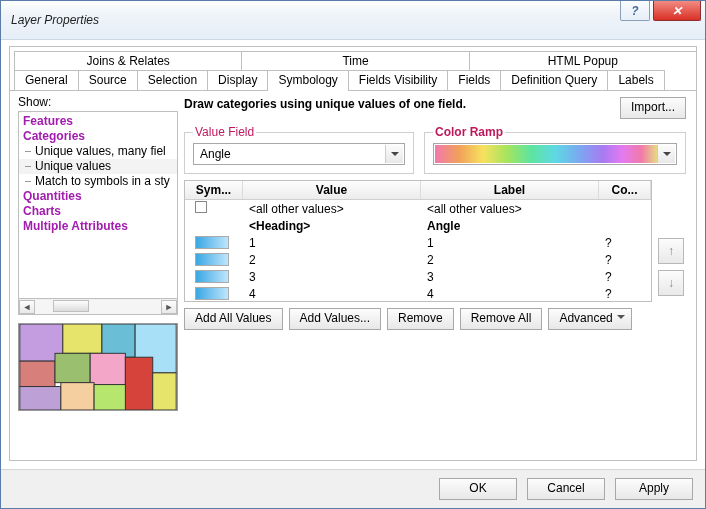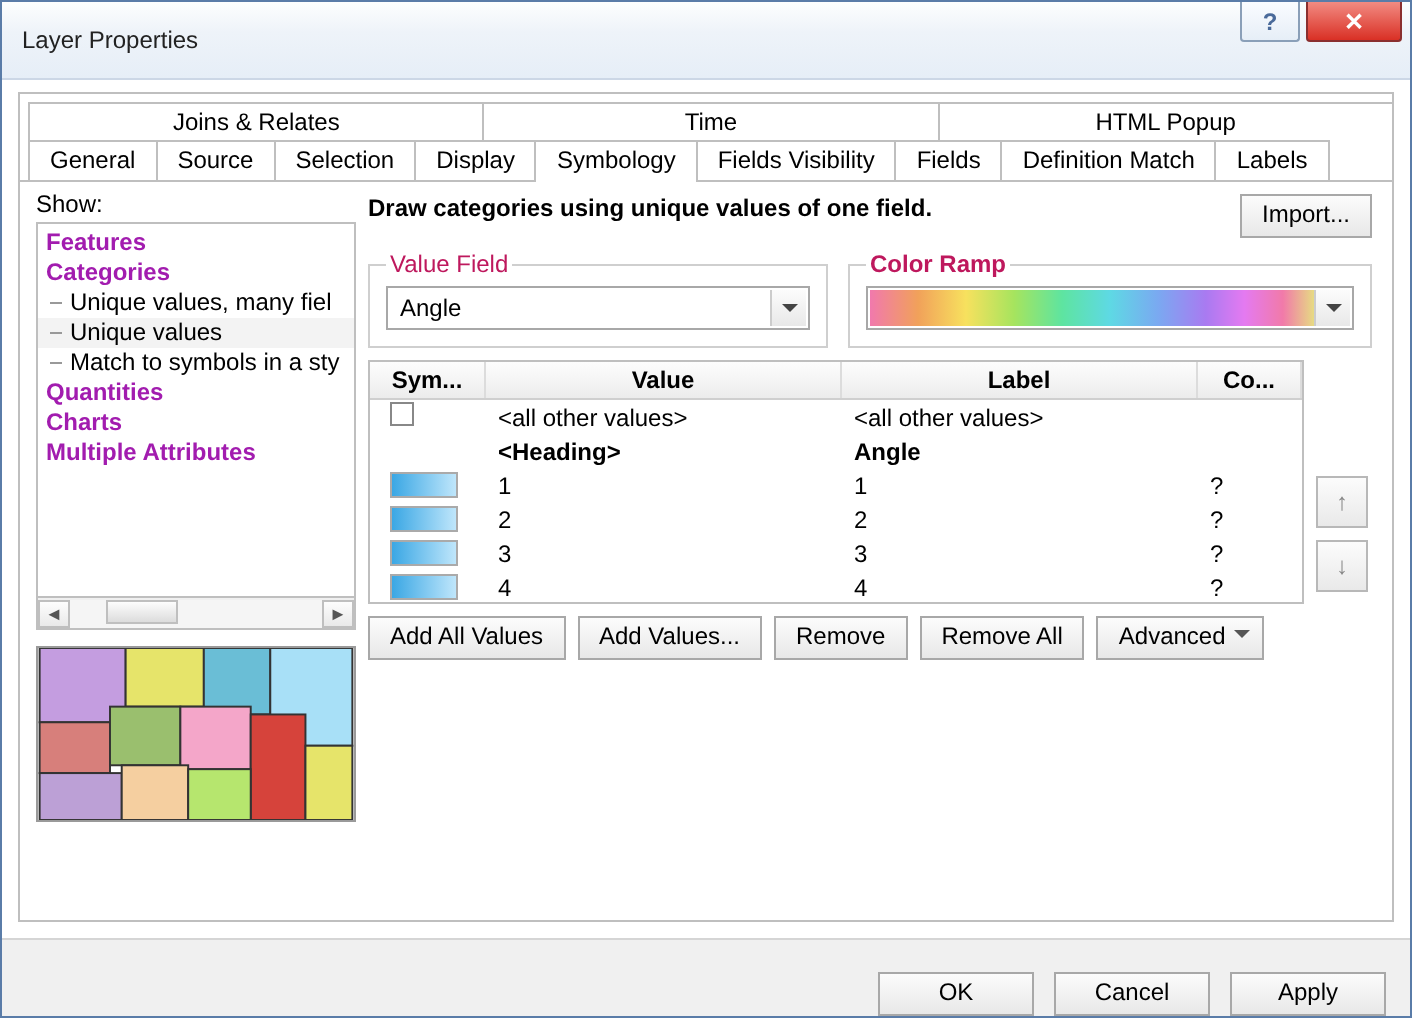--- a/index.html
+++ b/index.html
@@ -1,18 +1,18 @@
 <!DOCTYPE html>
 <html><head>
 <meta charset="utf-8">
 <style>
 * { box-sizing: border-box; font-family: "Segoe UI", Tahoma, sans-serif; font-size: 12px; }
 body { margin: 0; background: #dde9f7; width: 706px; height: 509px; overflow: hidden; }
 .window { width: 706px; height: 509px; background: #fff; border: 1px solid #5a7ca8; display: flex; flex-direction: column; }
-.titlebar { height: 40px; background: linear-gradient(#fdfefe, #eef3f9 40%, #e6eef7); display: flex; align-items: center; padding-left: 10px; border-bottom: 1px solid #ccd7e6; position: relative; }
+.titlebar { height: 40px; background: linear-gradient(#fdfefe, #eef3f9 40%, #e6eef7); display: flex; align-items: center; padding-left: 10px; border-bottom: 1px solid #ccd7e6; position: relative; font-style: italic; }
 .titlebar .title { color: #222; }
 .titlebar .controls { position: absolute; right: 4px; top: 0; display: flex; gap: 3px; }
 .tbtn { width: 30px; height: 20px; border: 1px solid #8a9fb8; background: linear-gradient(#fafcff,#e6eef7); border-top:none; border-radius: 0 0 2px 2px; display:flex; align-items:center; justify-content:center; color:#4a6a9a; font-weight:bold; }
 .tbtn.help{ width:30px; }
 .tbtn.close { background: linear-gradient(#f28b82,#d93025); color:#fff; width:48px; border-color:#8a2f2f;}
 .content { flex:1; padding: 6px 8px 8px 8px; display:flex; flex-direction:column; }
 .tabstrip { border:1px solid #bfbfbf; padding-top:4px; background:#fff; }
 .tabsrow { display:flex; padding-left:4px; }
 .tabsrow:first-child .tab { flex:1; text-align:center; min-width:80px;}
 .tabsrow:last-child .tab { min-width:65px; text-align:center; }
@@ -50,21 +50,21 @@
 .grid .hdr{ display:flex; background:linear-gradient(#fdfdfd,#ececec); border-bottom:1px solid #cfcfcf; }
 .grid .hdr div{ padding:2px 6px; font-weight:bold; border-right:1px solid #dcdcdc;text-align:center; }
 .c-sym{ width:58px;} .c-val{ width:178px;} .c-lab{ width:178px;} .c-co{ flex:1;}
 .grid .row{ display:flex; height:17px; align-items:center; }
 .grid .row > div{ padding:0 6px; overflow:hidden; white-space:nowrap; }
 .swatch{ width:34px; height:13px; margin-left:4px; border:1px solid #aaa; background:linear-gradient(90deg,#3aa7e4,#bfe6fb);}
 .chk{ width:12px; height:12px; border:1px solid #888; margin-left:4px; background:#fff; display:inline-block;}
 .sidebtns{ width:28px; display:flex; flex-direction:column; gap:6px; justify-content:flex-end; padding-bottom:6px;}
 .sq{ width:26px; height:26px; border:1px solid #b8b8b8; background:linear-gradient(#fcfcfc,#e9e9e9); display:flex; align-items:center; justify-content:center; color:#888;}
 .bottom-btns{ display:flex; gap:6px; padding:0 2px; }
-.footer { height:40px; display:flex; justify-content:flex-end; align-items:flex-end; gap:10px; padding:0 12px; background:#f0f0f0; border-top:1px solid #d5d5d5; }
+.footer { height:40px; display:flex; justify-content:flex-end; align-items:center; gap:10px; padding:0 12px; background:#f0f0f0; border-top:1px solid #d5d5d5; }
 .footer .btn{ min-width:78px; }
 </style>
 </head>
 <body>
 
 <div class="window">
   <div class="titlebar">
     <span class="title">Layer Properties</span>
     <div class="controls">
       <div class="tbtn help">
@@ -84,21 +84,21 @@
         <div class="tab">HTML Popup</div>
       </div>
       <div class="tabsrow">
         <div class="tab">General</div>
         <div class="tab">Source</div>
         <div class="tab">Selection</div>
         <div class="tab">Display</div>
         <div class="tab active">Symbology</div>
         <div class="tab">Fields Visibility</div>
         <div class="tab">Fields</div>
-        <div class="tab">Definition Match</div>
+        <div class="tab">Definition Query</div>
         <div class="tab">Labels</div>
       </div>
 
       <div class="tabbody">
         <div class="leftcol">
           <div class="showlabel">Show:</div>
           <div class="showbox">
             <div class="node bold">Features</div>
             <div class="node bold">Categories</div>
             <div class="node sub">Unique values, many fiel</div>

